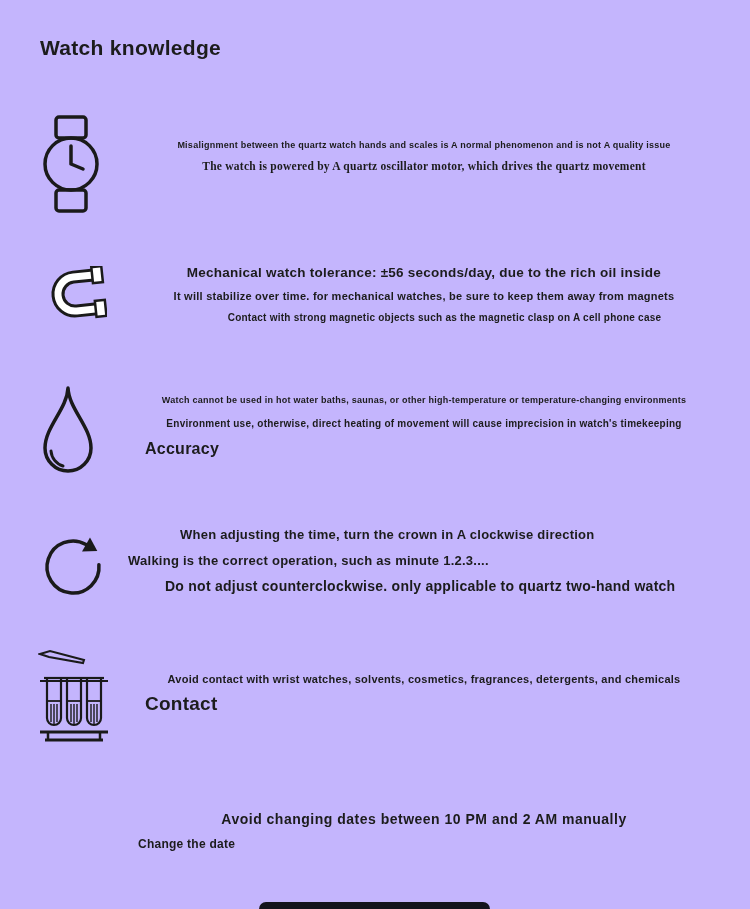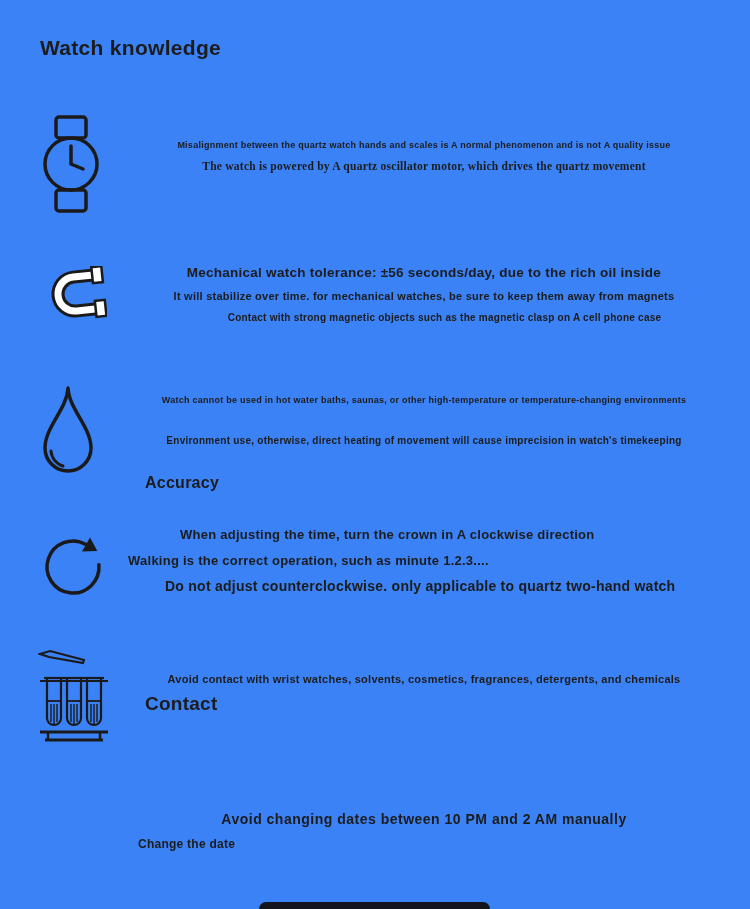--- a/index.html
+++ b/index.html
@@ -1,37 +1,37 @@
 <!DOCTYPE html>
 <html><head>
 <meta charset="utf-8">
 <style>
   * { margin:0; padding:0; box-sizing:border-box; }
   html,body { background:#fff; }
   body { font-family:"Liberation Sans","DejaVu Sans",sans-serif; }
-  .page { position:relative; width:750px; height:909px; background:#3b82f6; overflow:hidden; color:#1c1c1c; }
+  .page { position:relative; width:750px; height:909px; background:#c4b5fd; overflow:hidden; color:#1c1c1c; }
   .title { position:absolute; left:40px; top:36px; font-size:21px; font-weight:bold; letter-spacing:.3px; }
 
   .row { position:absolute; left:40px; width:676px; }
   .icon { position:absolute; top:0; left:0; }
   .icon svg { display:block; }
   .text { margin-left:92px; display:flex; flex-direction:column; align-items:center; }
   .line { font-weight:bold; color:#1c1c1c; letter-spacing:.25px; line-height:1.2; white-space:nowrap; }
   .left { align-self:flex-start; }
 
   .s1 { top:110px; } .s1 .icon{ left:2px; top:5px; } .s1 .text{ padding-top:30px; }
   .s1 .l1 { font-size:9px; margin-bottom:9px; }
   .s1 .l2 { font-size:11.5px;font-family:Liberation Serif, serif; }
 
   .s2 { top:258px; } .s2 .icon{ left:5px; top:8px; } .s2 .text{ padding-top:7px; }
   .s2 .l1 { font-size:13.5px; margin-bottom:9px; }
   .s2 .l2 { font-size:11px; margin-bottom:9px; }
   .s2 .l3 { font-size:10px;margin-left:41px; }
 
-  .s3 { top:383px; } .s3 .icon{ left:0; top:2px; } .s3 .text{ padding-top:12px;gap:17px; }
+  .s3 { top:383px; } .s3 .icon{ left:0; top:2px; } .s3 .text{ padding-top:12px; }
   .s3 .l1 { font-size:9px; margin-bottom:12px; }
   .s3 .l2 { font-size:10px; margin-bottom:9px; }
   .s3 .l3 { font-size:16px; margin-left:13px; }
 
   .s4 { top:520px; } .s4 .icon{ left:2px; top:7px; } .s4 .text{ margin-left:88px; padding-top:7px; }
   .s4 .l1 { font-size:13px; margin-bottom:10px; margin-left:52px; }
   .s4 .l2 { font-size:13px; margin-bottom:10px; }
   .s4 .l3 { font-size:14px; margin-left:37px; }
 
   .s5 { top:645px; } .s5 .icon{ left:-2px; top:3px; } .s5 .text{ padding-top:28px; }

